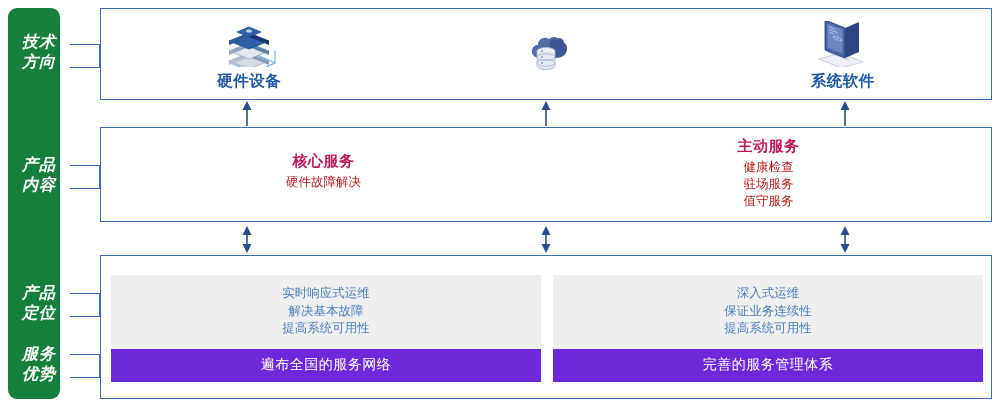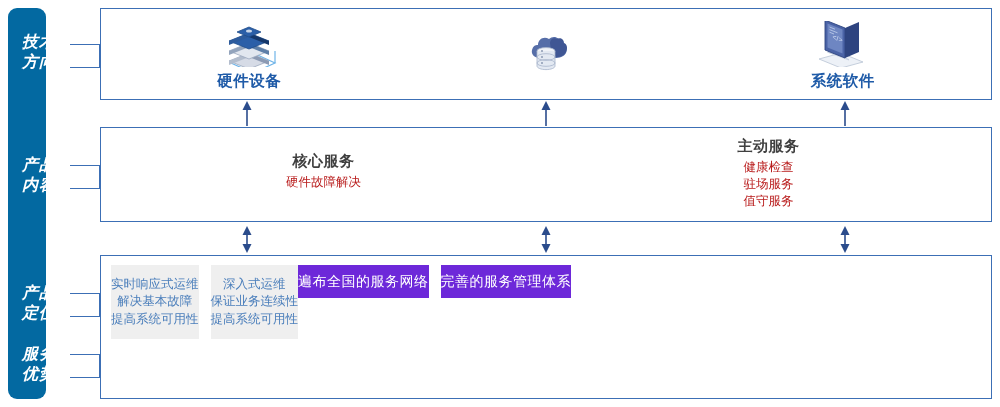--- a/index.html
+++ b/index.html
@@ -8,22 +8,22 @@
     background: #ffffff;
     font-family: "Liberation Sans", "DejaVu Sans", sans-serif;
     overflow: hidden;
   }
   .stage { position: relative; width: 1000px; height: 407px; }
 
   
   .rail {
     position: absolute;
     left: 8px; top: 8px;
-    width: 38px; height: 391px;
-    background: #0369a1;
+    width: 52px; height: 391px;
+    background: #15803d;
     border-radius: 9px;
     color: #ffffff;
   }
   .rail-label {
     position: absolute;
     left: 0; width: 62px;
     text-align: center;
     font-weight: bold;
     font-size: 16px;
     line-height: 20px;
@@ -84,37 +84,37 @@
   .content-row { display: flex; height: 100%; }
   .content-col {
     flex: 1;
     display: flex; flex-direction: column;
     align-items: center;
     padding-top: 9px;
   }
   .content-col.centered { justify-content: center; padding-top: 0; padding-bottom: 6px; }
   .content-title {
     font-size: 15px; font-weight: bold;
-    color: #404040; letter-spacing: 0.5px;
+    color: #be185d; letter-spacing: 0.5px;
     margin-bottom: 3px;
     font-family: Liberation Mono, monospace;
   }
   .content-item {
     font-size: 12.5px;
     color: #b91c1c;
     line-height: 17px;
   }
 
   
   .bottom-inner {
     position: absolute;
     left: 10px; top: 9px;
     width: 872px; height: 126px;
-    display: flex; flex-direction: row;
-    justify-content: flex-start;
+    display: flex; flex-direction: column;
+    justify-content: center;
   }
   .gray-row, .blue-row { display: flex; gap: 12px; }
   .gray-card {
     flex: 1;
     background: #EFEFEF;
     height: 74px;
     display: flex; flex-direction: column;
     align-items: center; justify-content: center;
   }
   .gray-line { font-size: 12.5px; color: #4A7EBB; line-height: 17.5px; }

